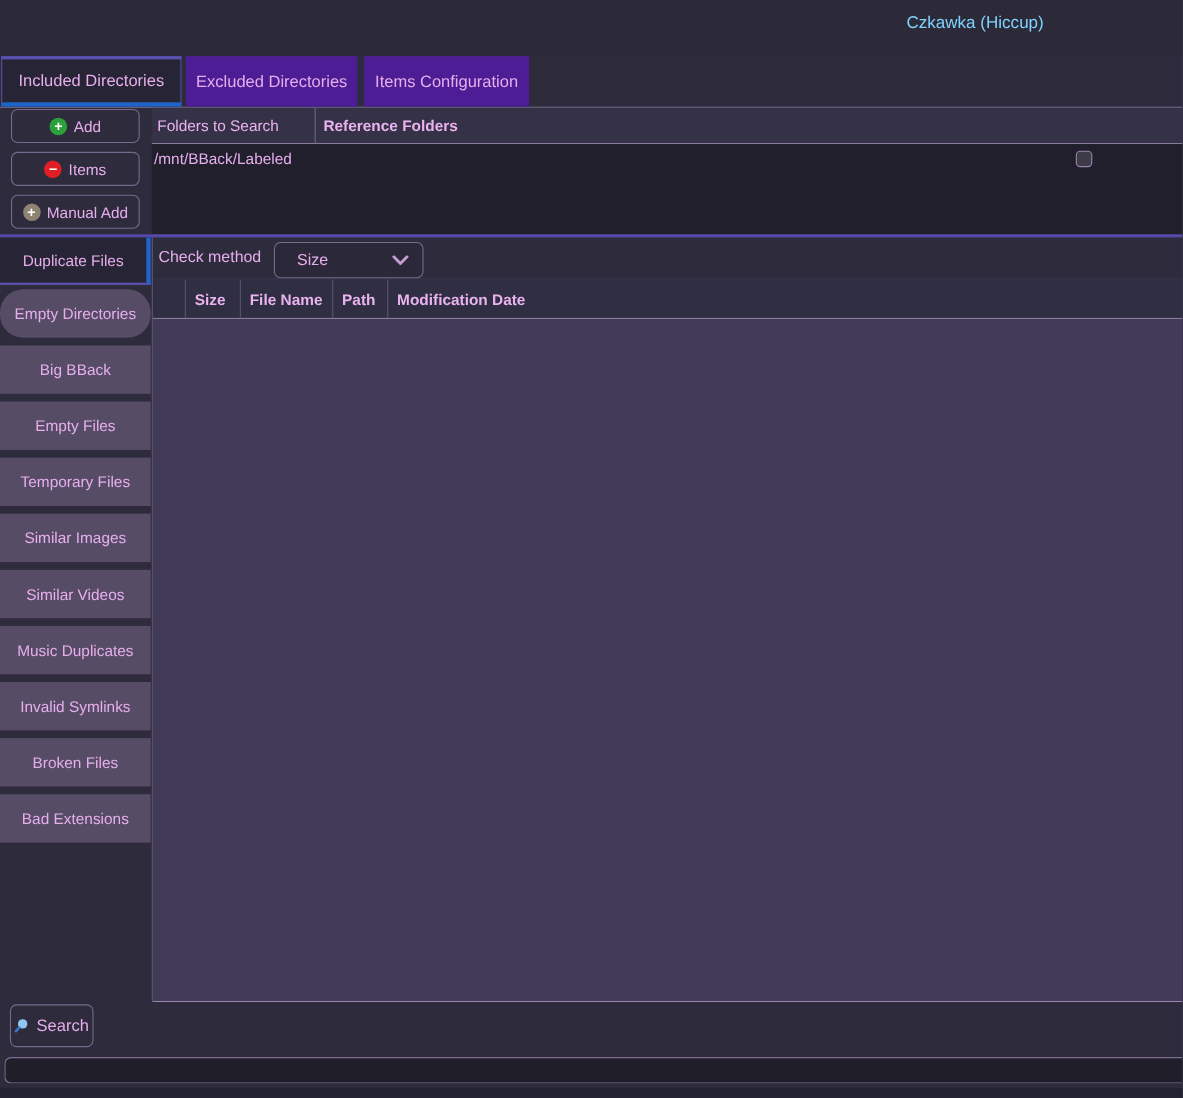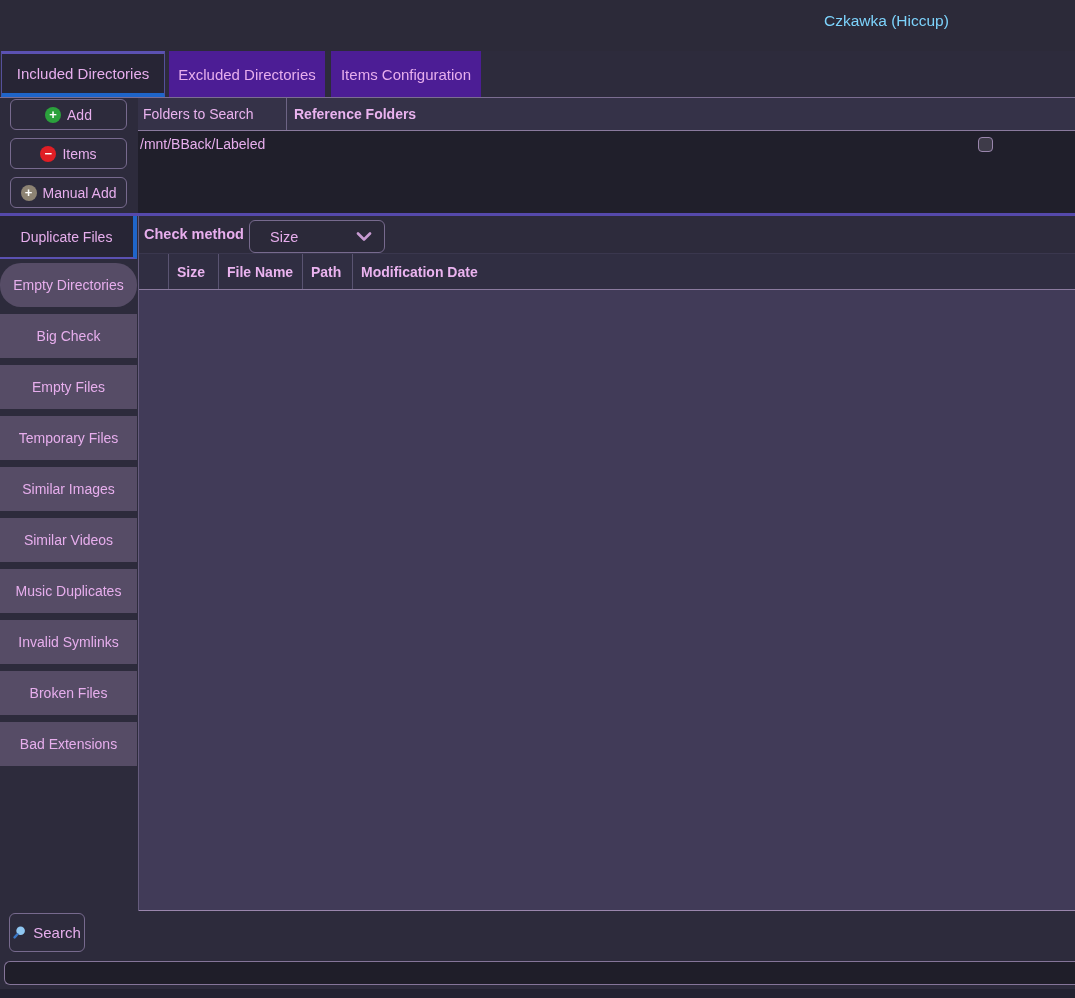--- a/index.html
+++ b/index.html
@@ -62,21 +62,21 @@
   .side-item.active { height:43px; background:#272535; box-sizing:border-box;
                       border-right:4px solid #1f65c9; border-bottom:2px solid #5b51b2; }
   .si-0{top:0;text-align:center;} .si-1{top:47px;border-radius:21px;} .si-2{top:98px;} .si-3{top:149px;} .si-4{top:200px;}
   .si-5{top:251px;} .si-6{top:302px;} .si-7{top:353px;} .si-8{top:404px;} .si-9{top:455px;} .si-10{top:506px;}
 
   
   .main-panel { position:absolute; top:216px; left:138px; width:937px; height:695px;
                 box-sizing:border-box; border-left:1px solid rgba(158,140,190,0.5); }
   .check-row { position:relative; height:38px; background:#2d2b3c; border-bottom:1px solid #3a374e;
                box-sizing:border-box; }
-  .check-label { position:absolute; left:5px; top:10px; font-size:14.5px; color:#e7aeed;font-weight:bold; }
+  .check-label { position:absolute; left:5px; top:10px; font-size:14.5px; color:#e7aeed; }
   .dropdown { position:absolute; left:110px; top:4px; width:136px; height:33px; box-sizing:border-box;
               border:1px solid #776a8e; border-radius:6px; background:#2b2939;
               display:flex; align-items:center; padding-left:20px; font-size:14.5px; color:#e7aeed;
               cursor:default; }
   .dropdown .chev { margin-left:auto; margin-right:12px; display:flex; }
 
   .dup-header { display:flex; height:36px; background:#302e42; border-bottom:1px solid #8a7a9e;
                 box-sizing:border-box; }
   .dup-cell { box-sizing:border-box; display:flex; align-items:center; padding-left:8px;
               font-weight:bold; font-size:14px; color:#eab3ef; }
@@ -136,21 +136,21 @@
       <div class="ref-checkbox"></div>
     </div>
   </div>
 </div>
 
 <div class="section-sep"></div>
 
 <div class="sidebar">
   <div class="side-item si-0 active">Duplicate Files</div>
   <div class="side-item si-1">Empty Directories</div>
-  <div class="side-item si-2">Big Check</div>
+  <div class="side-item si-2">Big BBack</div>
   <div class="side-item si-3">Empty Files</div>
   <div class="side-item si-4">Temporary Files</div>
   <div class="side-item si-5">Similar Images</div>
   <div class="side-item si-6">Similar Videos</div>
   <div class="side-item si-7">Music Duplicates</div>
   <div class="side-item si-8">Invalid Symlinks</div>
   <div class="side-item si-9">Broken Files</div>
   <div class="side-item si-10">Bad Extensions</div>
 </div>
 

